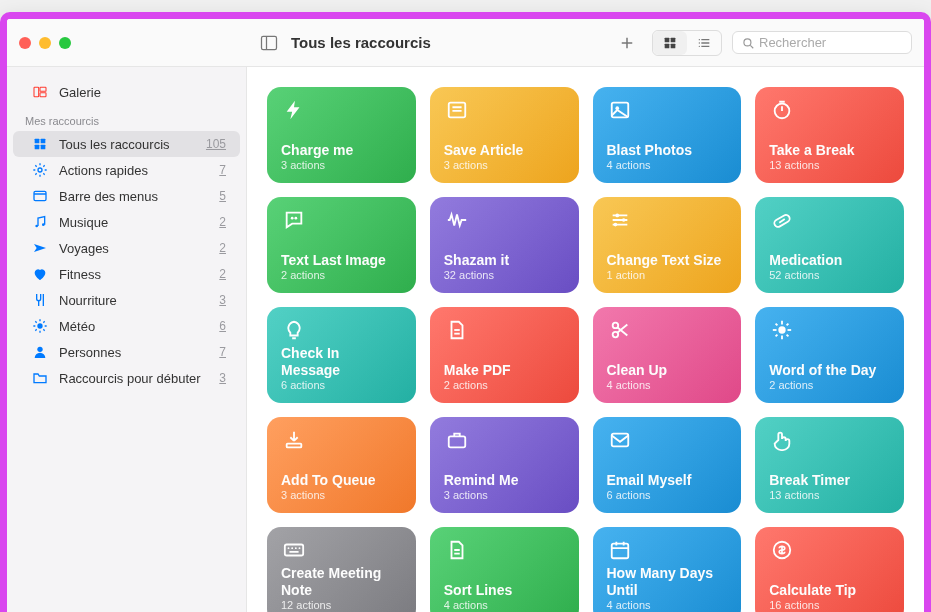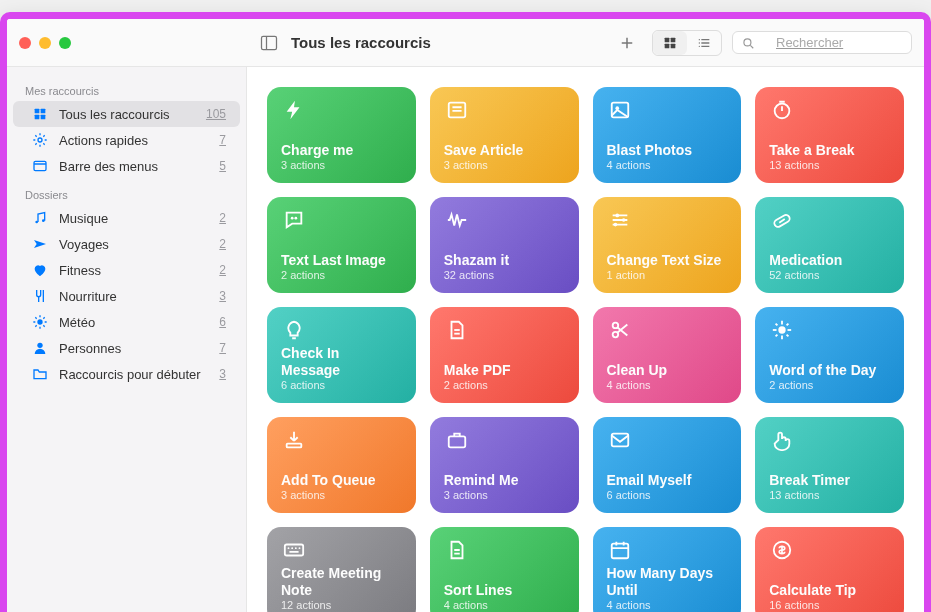--- a/index.html
+++ b/index.html
@@ -35,21 +35,21 @@
     .tl-min { background: #febc2e; }
     .tl-max { background: #28c840; }
     .titlebar-sidebar-space { width: 168px; }
     .tb-sidebar-btn { width: 28px; height: 24px; display:flex; align-items:center; justify-content:center; color:#777;}
     .tb-title { font-size: 15px; font-weight: 600; color: #333; margin-left: 8px; flex: 1; }
     .tb-right { display:flex; align-items:center; gap: 10px; }
     .tb-btn { width: 30px; height: 26px; display:flex; align-items:center; justify-content:center; color:#777; border-radius: 6px;}
     .tb-view-toggle { display:flex; border: 1px solid #ddd; border-radius: 6px; overflow:hidden;}
     .tb-view-toggle .tb-btn { width: 34px; height: 24px; border: none;}
     .tb-view-toggle .active { background: #f0f0f0; color: #444;}
-    .search-wrap { display:flex; align-items:center; gap: 21px; border: 1px solid #ddd; border-radius: 6px; padding: 3px 8px; width: 180px; color:#999; background:#fff;text-decoration:underline;}
+    .search-wrap { display:flex; align-items:center; gap: 4px; border: 1px solid #ddd; border-radius: 6px; padding: 3px 8px; width: 180px; color:#999; background:#fff;}
     .search-input { border:none; outline:none; font-size:13px; width: 140px; color:#333; background:transparent;}
     .search-input::placeholder { color: #aaa; }
 
     .body { display: flex; flex: 1; overflow: hidden; }
     .sidebar {
       width: 240px;
       background: #f5f4f6;
       border-right: 1px solid #e6e6e6;
       padding: 8px 0 8px 0;
       overflow-y: auto;
@@ -333,20 +333,28 @@
               <use href="#i-search"></use>
             </svg>
           </span>
         <input class="search-input" placeholder="Rechercher" style="">
       </div>
     </div>
   </div>
 
   <div class="body">
     <div class="sidebar">
+      <div class="side-item" style="margin-top:4px;">
+        <span class="side-icon" style="color:#ff3b30;">
+          <svg viewBox="0 0 24 24" width="16" height="16">
+              <use href="#i-gallery"></use>
+            </svg>
+        </span>
+        <span class="side-label">Galerie</span>
+      </div>
       <div id="sidebar-groups">
           <div class="side-group-title">Mes raccourcis</div>
           <div class="side-item selected">
             <span class="side-icon">
               <svg viewBox="0 0 24 24" width="16" height="16">
                 <use href="#i-grid"></use>
               </svg>
             </span>
             <span class="side-label">Tous les raccourcis</span>
             <span class="side-count">105</span>
@@ -362,21 +370,20 @@
           </div>
           <div class="side-item">
             <span class="side-icon">
               <svg viewBox="0 0 24 24" width="16" height="16">
                 <use href="#i-menubar"></use>
               </svg>
             </span>
             <span class="side-label">Barre des menus</span>
             <span class="side-count">5</span>
           </div>
-          <div class="side-group-title">Dossiers</div>
           <div class="side-item">
             <span class="side-icon">
               <svg viewBox="0 0 24 24" width="16" height="16">
                 <use href="#i-music"></use>
               </svg>
             </span>
             <span class="side-label">Musique</span>
             <span class="side-count">2</span>
           </div>
           <div class="side-item">

